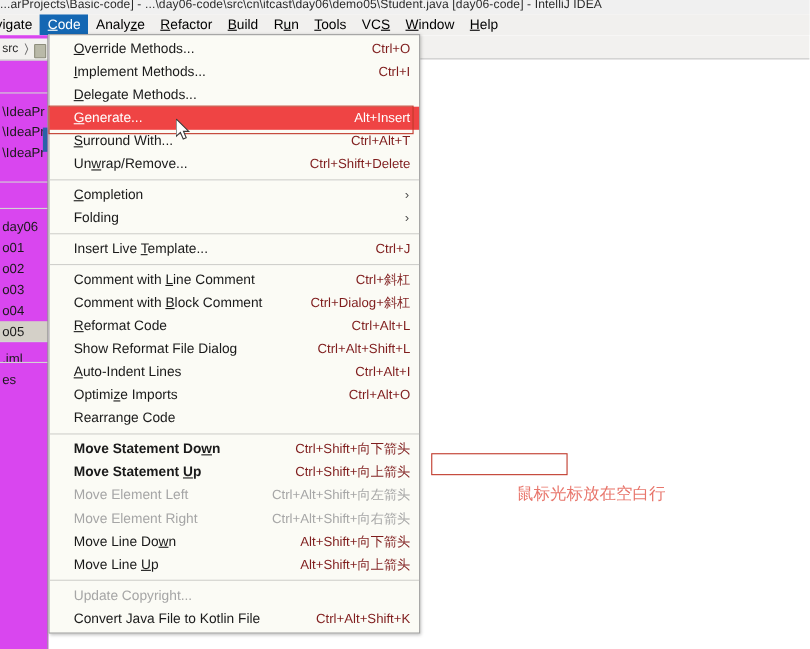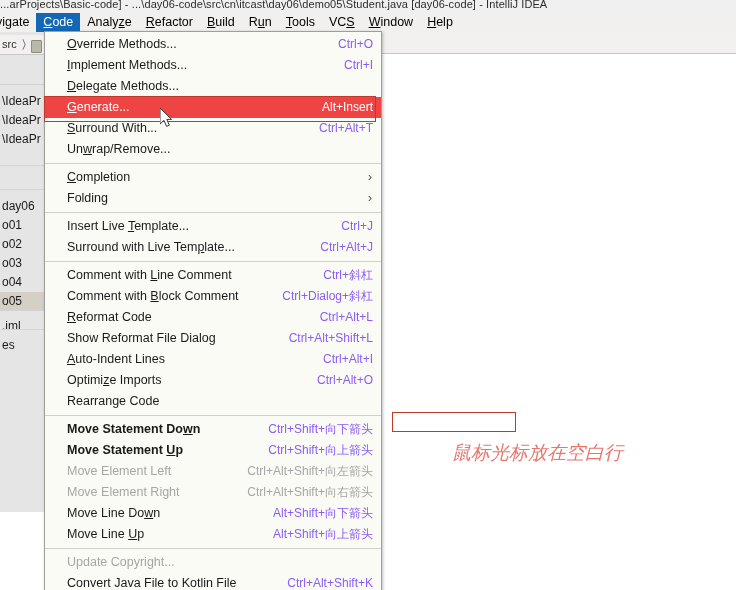--- a/index.html
+++ b/index.html
@@ -56,25 +56,24 @@
     background: #1467b3;
     color: #ffffff;
   }
   .mn { text-decoration: none; }
   .mn u { text-decoration: underline; }
 
   
   #leftpanel {
     position: absolute;
     left: 0; top: 32px;
-    width: 44px; height: 480px;
-    background: #e5e5e5;
+    width: 44px; height: 558px;
+    background: #d946ef;
     overflow: hidden;
     font-size: 11px;
-    padding-left: 32px;
   }
   #breadcrumb {
     position: absolute;
     left: 0; top: 3px;
     width: 44px; height: 19px;
     background: #f2f1ef;
     white-space: nowrap;
     overflow: hidden;
     border-bottom: 1px solid #c8c8c8;
   }
@@ -180,26 +179,25 @@
   #anno-rect {
     position: absolute;
     left: 392px; top: 412px;
     width: 124px; height: 20px;
     border: 1.6px solid #c0392b;
     background: transparent;
     box-sizing: border-box;
   }
   #anno-text {
     position: absolute;
-    left: 452px; top: 440px;
+    left: 470px; top: 440px;
     font-family: "DejaVu Sans", sans-serif;
-    font-size: 19px;
+    font-size: 15px;
     color: #e8766c;
     white-space: nowrap;
-    font-style: italic;
   }
 
   
   #dropdown {
     position: absolute;
     left: 44px; top: 31px;
     width: 338px;
     background: #fbfbf5;
     border: 1px solid #9e9e9e;
     box-shadow: 1px 1px 3px rgba(0,0,0,0.25);
@@ -217,21 +215,21 @@
     padding-right: 8px;
   }
   .mi .lbl {
     display: inline-block;
     vertical-align: top;
   }
   .mi .acc {
     position: absolute;
     right: 8px; top: 0;
     line-height: 21px;
-    color: #8b5cf6;
+    color: #7f1d1d;
     font-size: 12px;
   }
   .mi .submenu-arrow {
     position: absolute;
     right: 9px; top: 0;
     line-height: 21px;
     font-size: 12px;
     color: #4a4a4a;
   }
   .mi.disabled, .mi.disabled .acc { color: #a6a6a6; }
@@ -311,27 +309,26 @@
 
 <div id="anno-rect"></div>
 <div id="anno-text">鼠标光标放在空白行</div>
 
 <div id="dropdown">
     <div class="mi"><span class="lbl"><u>O</u>verride Methods...</span><span class="acc">Ctrl+O</span></div>
     <div class="mi"><span class="lbl"><u>I</u>mplement Methods...</span><span class="acc">Ctrl+I</span></div>
     <div class="mi"><span class="lbl"><u>D</u>elegate Methods...</span></div>
     <div class="mi selected"><span class="lbl"><u>G</u>enerate...</span><span class="acc">Alt+Insert</span></div>
     <div class="mi"><span class="lbl"><u>S</u>urround With...</span><span class="acc">Ctrl+Alt+T</span></div>
-    <div class="mi"><span class="lbl">Un<u>w</u>rap/Remove...</span></div>
+    <div class="mi"><span class="lbl">Un<u>w</u>rap/Remove...</span><span class="acc">Ctrl+Shift+Delete</span></div>
     <div class="mi-sep"></div>
     <div class="mi"><span class="lbl"><u>C</u>ompletion</span><span class="submenu-arrow">›</span></div>
     <div class="mi"><span class="lbl">Folding</span><span class="submenu-arrow">›</span></div>
     <div class="mi-sep"></div>
     <div class="mi"><span class="lbl">Insert Live <u>T</u>emplate...</span><span class="acc">Ctrl+J</span></div>
-    <div class="mi"><span class="lbl">Surround with Live Tem<u>p</u>late...</span><span class="acc">Ctrl+Alt+J</span></div>
     <div class="mi-sep"></div>
     <div class="mi"><span class="lbl">Comment with <u>L</u>ine Comment</span><span class="acc">Ctrl+斜杠</span></div>
     <div class="mi"><span class="lbl">Comment with <u>B</u>lock Comment</span><span class="acc">Ctrl+Dialog+斜杠</span></div>
     <div class="mi"><span class="lbl"><u>R</u>eformat Code</span><span class="acc">Ctrl+Alt+L</span></div>
     <div class="mi"><span class="lbl">Show Reformat File Dialog</span><span class="acc">Ctrl+Alt+Shift+L</span></div>
     <div class="mi"><span class="lbl"><u>A</u>uto-Indent Lines</span><span class="acc">Ctrl+Alt+I</span></div>
     <div class="mi"><span class="lbl">Optimi<u>z</u>e Imports</span><span class="acc">Ctrl+Alt+O</span></div>
     <div class="mi"><span class="lbl">Rearrange Code</span></div>
     <div class="mi-sep"></div>
     <div class="mi bold"><span class="lbl">Move Statement Do<u>w</u>n</span><span class="acc">Ctrl+Shift+向下箭头</span></div>

